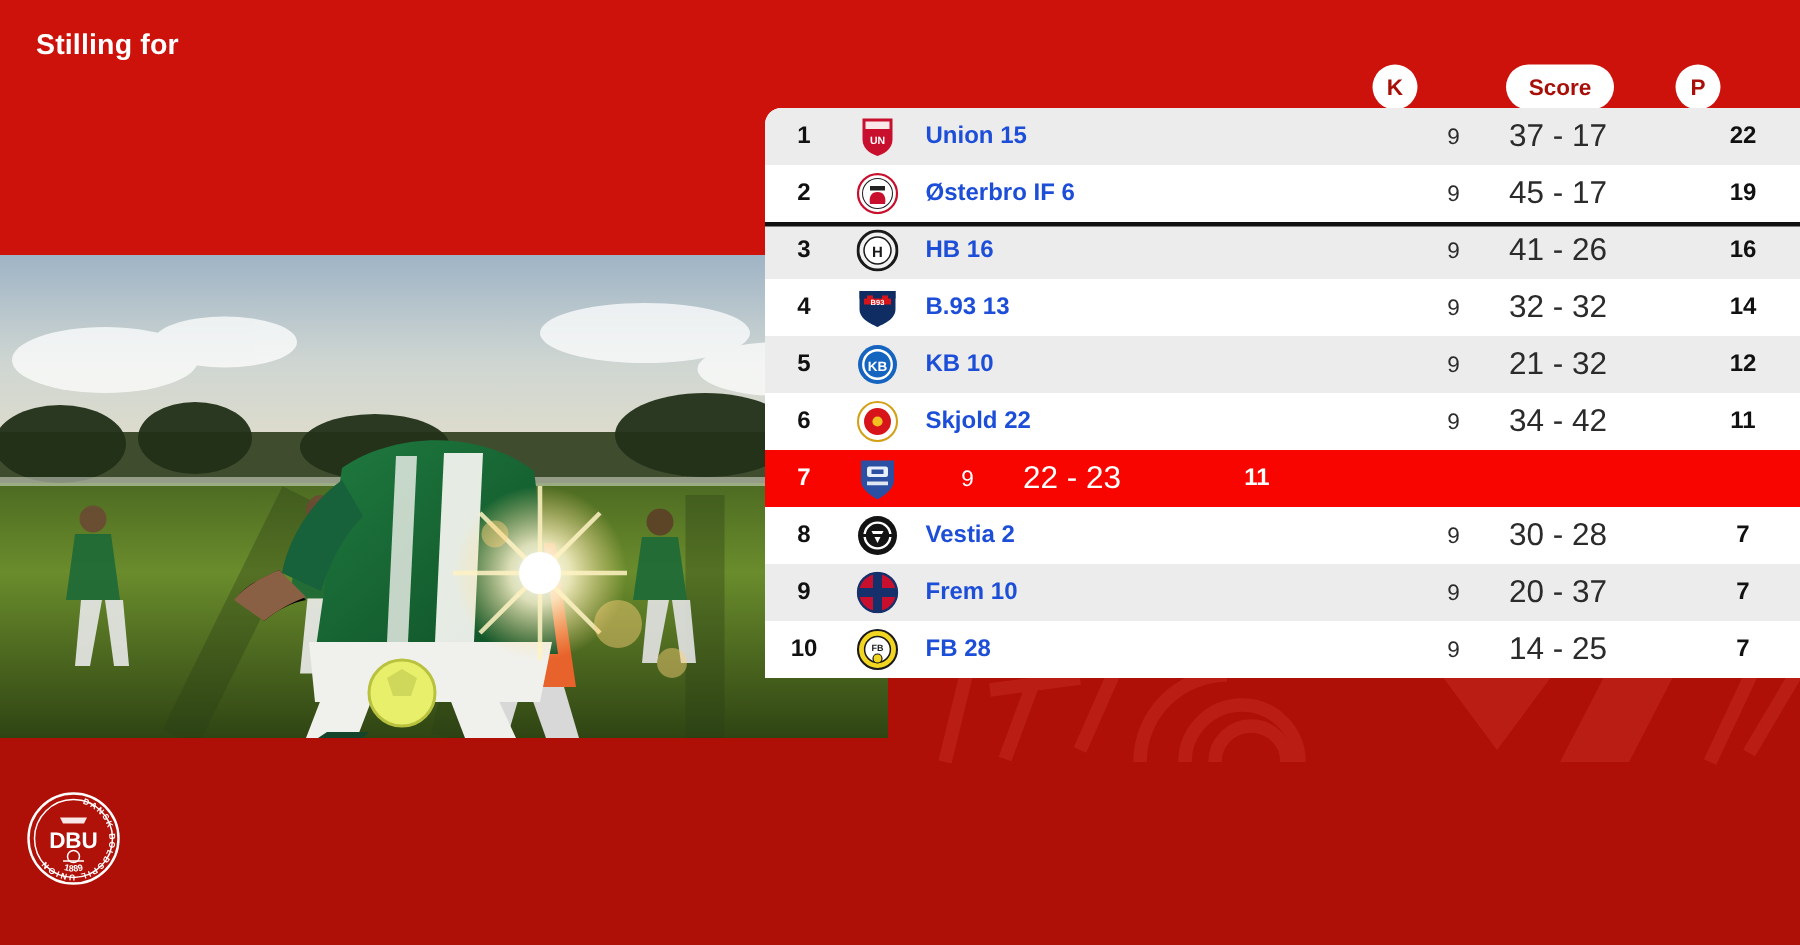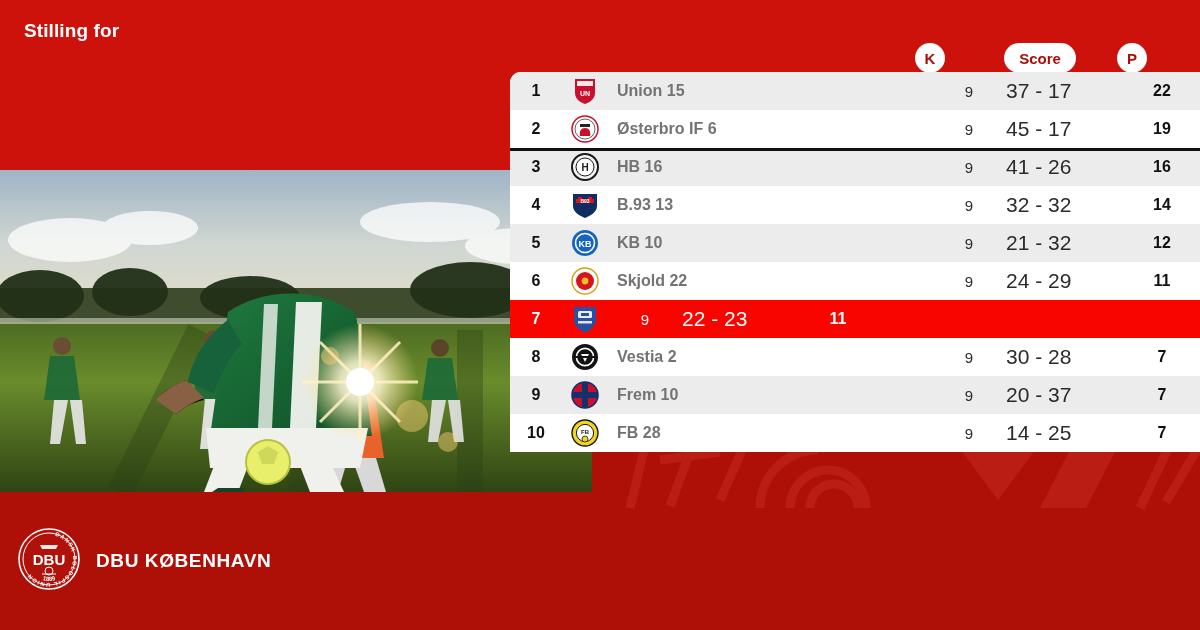--- a/index.html
+++ b/index.html
@@ -76,21 +76,21 @@
   .row.sep{ box-shadow: inset 0 3px 0 0 #111111; }
 
   .c-rank{
     width:52px; text-align:center; flex:none;
     font-size:16px; font-weight:bold; color:#111111;
   }
   .c-badge{ width:46px; flex:none; display:flex; align-items:center; justify-content:center; }
   .c-badge svg{ display:block; }
   .c-team{
     flex:1 1 auto; padding-left:9px;
-    font-size:16px; font-weight:bold; color:#737373;
+    font-size:16px; font-weight:bold; color:#1d4ed8;
     white-space:nowrap; overflow:hidden; text-overflow:ellipsis;
   }
   .c-k{
     width:74px; flex:none; text-align:center;
     font-size:15px; color:#2b2b2b;
   }
   .c-score{
     width:118px; flex:none; text-align:left;
     font-size:21px; color:#2b2b2b;
   }
@@ -335,21 +335,21 @@
       <div class="c-rank">6</div>
       <div class="c-badge">
         <svg width="28" height="28" viewBox="0 0 28 28">
             <circle cx="14" cy="14" r="13" fill="#ffffff" stroke="#d4a017" stroke-width="1.4"></circle>
             <circle cx="14" cy="14" r="9" fill="#d7141a"></circle>
             <circle cx="14" cy="14" r="3.4" fill="#f2c021"></circle>
           </svg>
       </div>
       <div class="c-team">Skjold 22</div>
       <div class="c-k">9</div>
-      <div class="c-score">24 - 29</div>
+      <div class="c-score">34 - 42</div>
       <div class="c-p">11</div>
     </div>
 
     <div class="row hl">
       <div class="c-rank">7</div>
       <div class="c-badge">
         <svg width="26" height="28" viewBox="0 0 26 28">
             <path d="M2 2 h22 v13 c0 7 -8 11 -11 13 C10 26 2 22 2 15 z" fill="#2b4fa2"></path>
             <rect x="6" y="6" width="14" height="7" rx="1.5" fill="#e8eefc"></rect>
             <path d="M9 8 h8 v3 h-8 z" fill="#2b4fa2"></path>
@@ -425,16 +425,15 @@
         </text>
         <text font-family="Liberation Sans" font-size="6" font-weight="bold" fill="#ffffff" text-anchor="middle">
           <textPath href="#arcBottom" startOffset="50%">1889</textPath>
         </text>
         <path d="M22 17 h18 l-2 4 h-14 z" fill="#ffffff" opacity=".9"></path>
         <text x="31" y="37" font-family="Liberation Sans" font-size="15" font-weight="bold" fill="#ffffff" text-anchor="middle">DBU</text>
         <circle cx="31" cy="43" r="4" fill="none" stroke="#ffffff" stroke-width="1"></circle>
         <path d="M24 46 h14" stroke="#ffffff" stroke-width="1"></path>
       </svg>
     </div>
-    <div class="dbu-text">DBU KØBENHAVN</div>
   </div>
 
 </div>
 
 </body></html>

